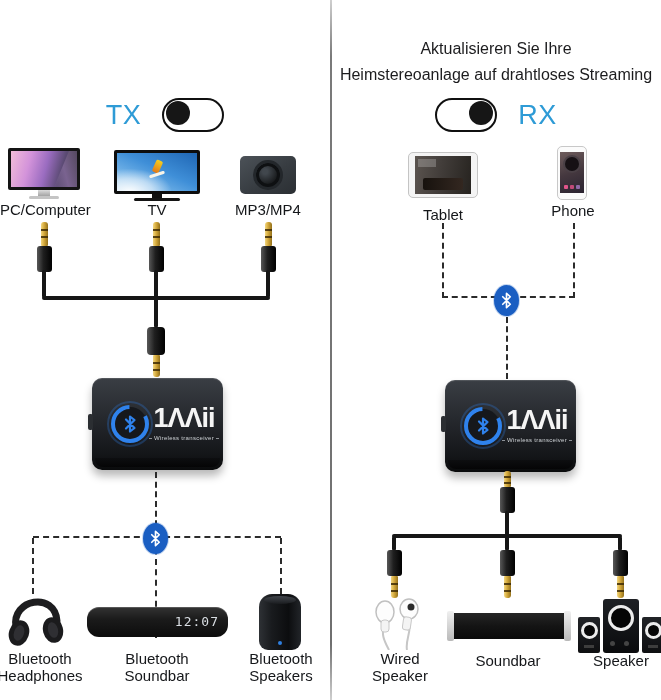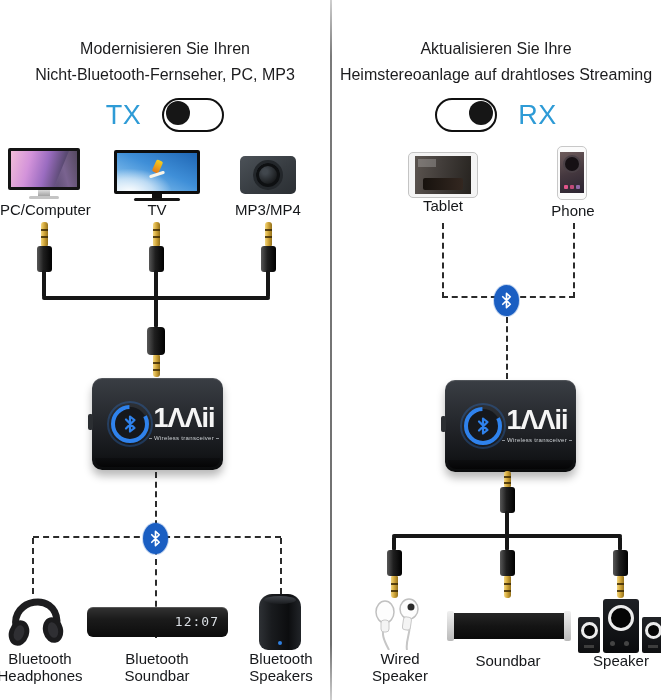--- a/index.html
+++ b/index.html
@@ -99,21 +99,21 @@
   .dev-nub{position:absolute;left:-4px;top:36px;width:5px;height:16px;border-radius:2px;background:#2b2e32;}
   .dev-btn{position:absolute;left:11px;top:19px;width:54px;height:54px;}
   .dev-logo{position:absolute;left:57px;top:27px;width:70px;text-align:center;}
   .brand{font-size:27px;font-weight:700;color:#f5f5f5;letter-spacing:-1px;line-height:1;}
   .tagline{margin-top:3px;font-size:6px;color:#cfd3d7;letter-spacing:.3px;white-space:nowrap;
      display:flex;align-items:center;gap:2px;justify-content:center;}
   .tagline::before,.tagline::after{content:"";width:6px;height:1px;background:#8d9196;}
 
   
   .hp-svg{position:absolute;left:6px;top:589px;width:58px;height:60px;}
-  .sbar1{position:absolute;left:87px;top:607px;width:141px;height:30px;border-radius:6px;
+  .sbar1{position:absolute;left:87px;top:607px;width:141px;height:30px;border-radius:12px;
      background:linear-gradient(180deg,#333 0%,#1b1b1b 40%,#0c0c0c 100%);
      box-shadow:inset 0 1px 0 rgba(255,255,255,.18);}
   .sbar1-display{position:absolute;right:9px;top:7px;font-family:"DejaVu Sans Mono",monospace;
      font-size:13px;color:#d9dee3;letter-spacing:1px;}
   .cyl{position:absolute;left:259px;top:594px;width:42px;height:56px;border-radius:13px 13px 9px 9px;
      background:linear-gradient(90deg,#2e3135 0%,#191b1e 30%,#0c0d0f 70%,#222529 100%);position:absolute;}
   .cyl::before{content:"";position:absolute;left:5px;top:2px;width:32px;height:8px;border-radius:50%;
      background:linear-gradient(#41454b,#1a1c1f);}
   .cyl::after{content:"";position:absolute;left:50%;bottom:5px;width:4px;height:4px;margin-left:-2px;
      border-radius:50%;background:#2f7fe0;}
@@ -139,22 +139,20 @@
   .spk-sub::after{content:"";position:absolute;left:7px;bottom:7px;width:5px;height:5px;border-radius:50%;
      background:#444;box-shadow:14px 0 0 #444;}
 </style>
 </head>
 <body>
 
 <div class="canvas">
   <div class="divider"></div>
 
   <div class="col col-left">
-    <div class="sub sub1">Modernisieren Sie Ihren</div>
-    <div class="sub sub2">Nicht-Bluetooth-Fernseher, PC, MP3</div>
 
     <div class="toggle-row">
       <span class="mode-label">TX</span>
       <span class="switch tx">
           <span class="knob"></span>
         </span>
     </div>
 
     <div class="monitor">
       <div class="m-frame">
@@ -265,21 +263,21 @@
       <span class="mode-label">RX</span>
     </div>
 
     <div class="tablet">
         <div class="tab-screen"></div>
       </div>
     <div class="phone">
         <div class="ph-screen"></div>
       </div>
 
-    <div class="icon-label" style="left:67px;top:197px;width:90px;">Tablet</div>
+    <div class="icon-label" style="left:67px;top:206px;width:90px;">Tablet</div>
     <div class="icon-label" style="left:197px;top:202px;width:90px;">Phone</div>
 
     <div class="dash-v" style="left:111px;top:223px;height:75px;"></div>
     <div class="dash-v" style="left:242px;top:223px;height:75px;"></div>
     <div class="dash-h" style="left:111px;top:296px;width:133px;"></div>
     <div class="dash-v" style="left:175px;top:317px;height:62px;"></div>
     <div class="bt-badge" style="left:163px;top:285px;">
       <svg viewBox="0 0 20 26">
           <path d="M5 8 L15 18 L10 22.5 L10 3.5 L15 8 L5 18" stroke="#fff" stroke-width="2.2" fill="none" stroke-linejoin="round" stroke-linecap="round"></path>
         </svg>

